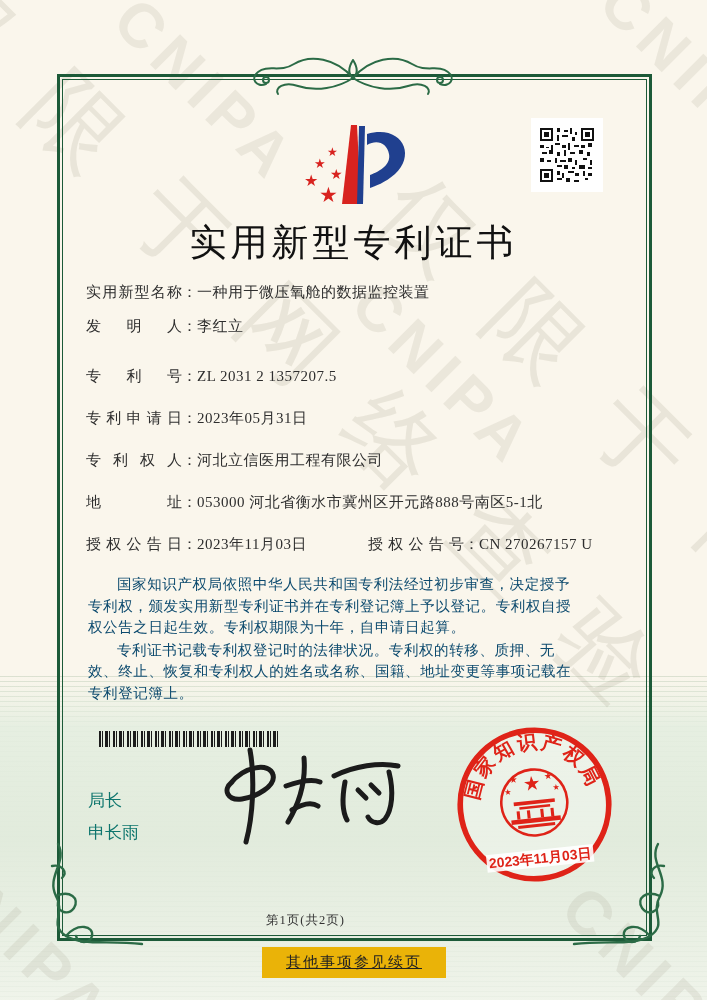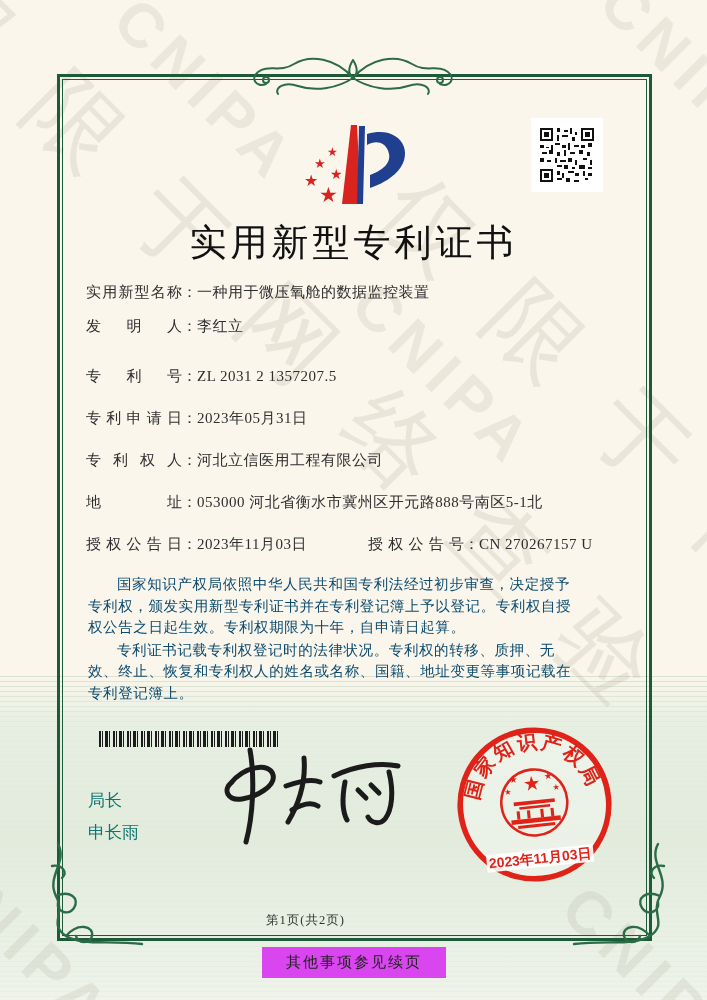--- a/index.html
+++ b/index.html
@@ -69,22 +69,22 @@
   .signer{position:absolute; z-index:3; left:88px; top:789px;
           font-family:"Liberation Sans","DejaVu Sans",sans-serif; font-size:17px; color:#0f766e;}
   .signer div{margin-bottom:9px;}
   .signature{position:absolute; z-index:4; left:192px; top:738px;}
   
   .seal{position:absolute; z-index:5; left:452px; top:722px; transform:rotate(-6deg);}
   
   .page-no{position:absolute; z-index:3; left:0; top:912px; width:611px;
            text-align:center; font-size:12.5px; letter-spacing:1px; color:#333;}
   .note-box{position:absolute; z-index:3; left:262px; top:947px; width:184px; height:31px;
-            background:#d946ef; text-align:center; line-height:31px; font-size:15px;
-            letter-spacing:2px; color:#222;}
+            background:#eab308; text-align:center; line-height:31px; font-size:15px;
+            letter-spacing:2px; color:#222;text-decoration:underline;}
 </style>
 </head>
 <body>
 
 <div class="page">
 
   <div class="green-wash"></div>
 
   <div class="wm wm-cn wm-cn-1">仅限于网络查验</div>
   <div class="wm wm-cn wm-cn-2">仅限于网络查验</div>

